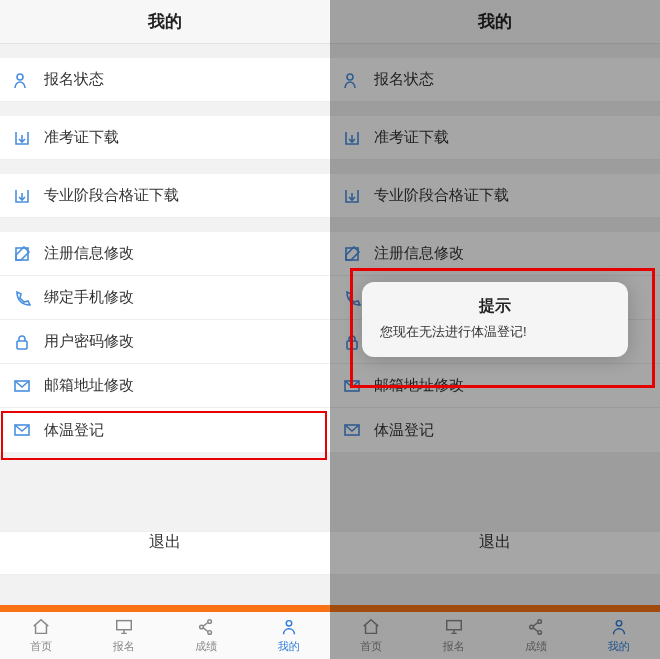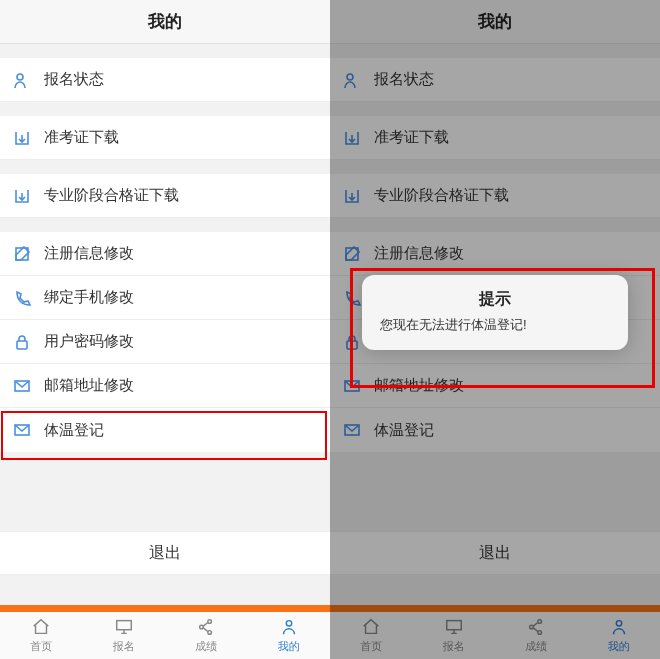--- a/index.html
+++ b/index.html
@@ -79,21 +79,21 @@
   }
   .spacer { flex: 1; background: #f2f2f2; }
   .logout-wrap {
     background: #f2f2f2;
     padding: 30px 0 30px 0;
   }
   .logout {
     background: #fff;
     height: 44px;
     display: flex;
-    align-items: center;
+    align-items: flex-start;
     justify-content: center;
     font-size: 16px;
     color: #333;
     border-top: 1px solid #eee;
     border-bottom: 1px solid #eee;
   }
   .tabbar {
     height: 54px;
     background: #fafafa;
     border-top: 7px solid #f97316;
@@ -109,21 +109,21 @@
     justify-content: center;
     font-size: 11px;
     color: #888;
     gap: 2px;
   }
   .tab.active { color: #2d7dd8; }
   .tab svg { width: 22px; height: 20px; stroke: currentColor; fill: none; stroke-width: 1.6; }
   
   .alert {
     position: absolute;
-    top: 275px;
+    top: 282px;
     left: 50%;
     transform: translateX(-50%);
     width: 266px;
     background: #f5f5f5;
     border-radius: 12px;
     z-index: 10;
     overflow: hidden;
     box-shadow: 0 2px 20px rgba(0,0,0,0.2);
   }
   .alert-title {

